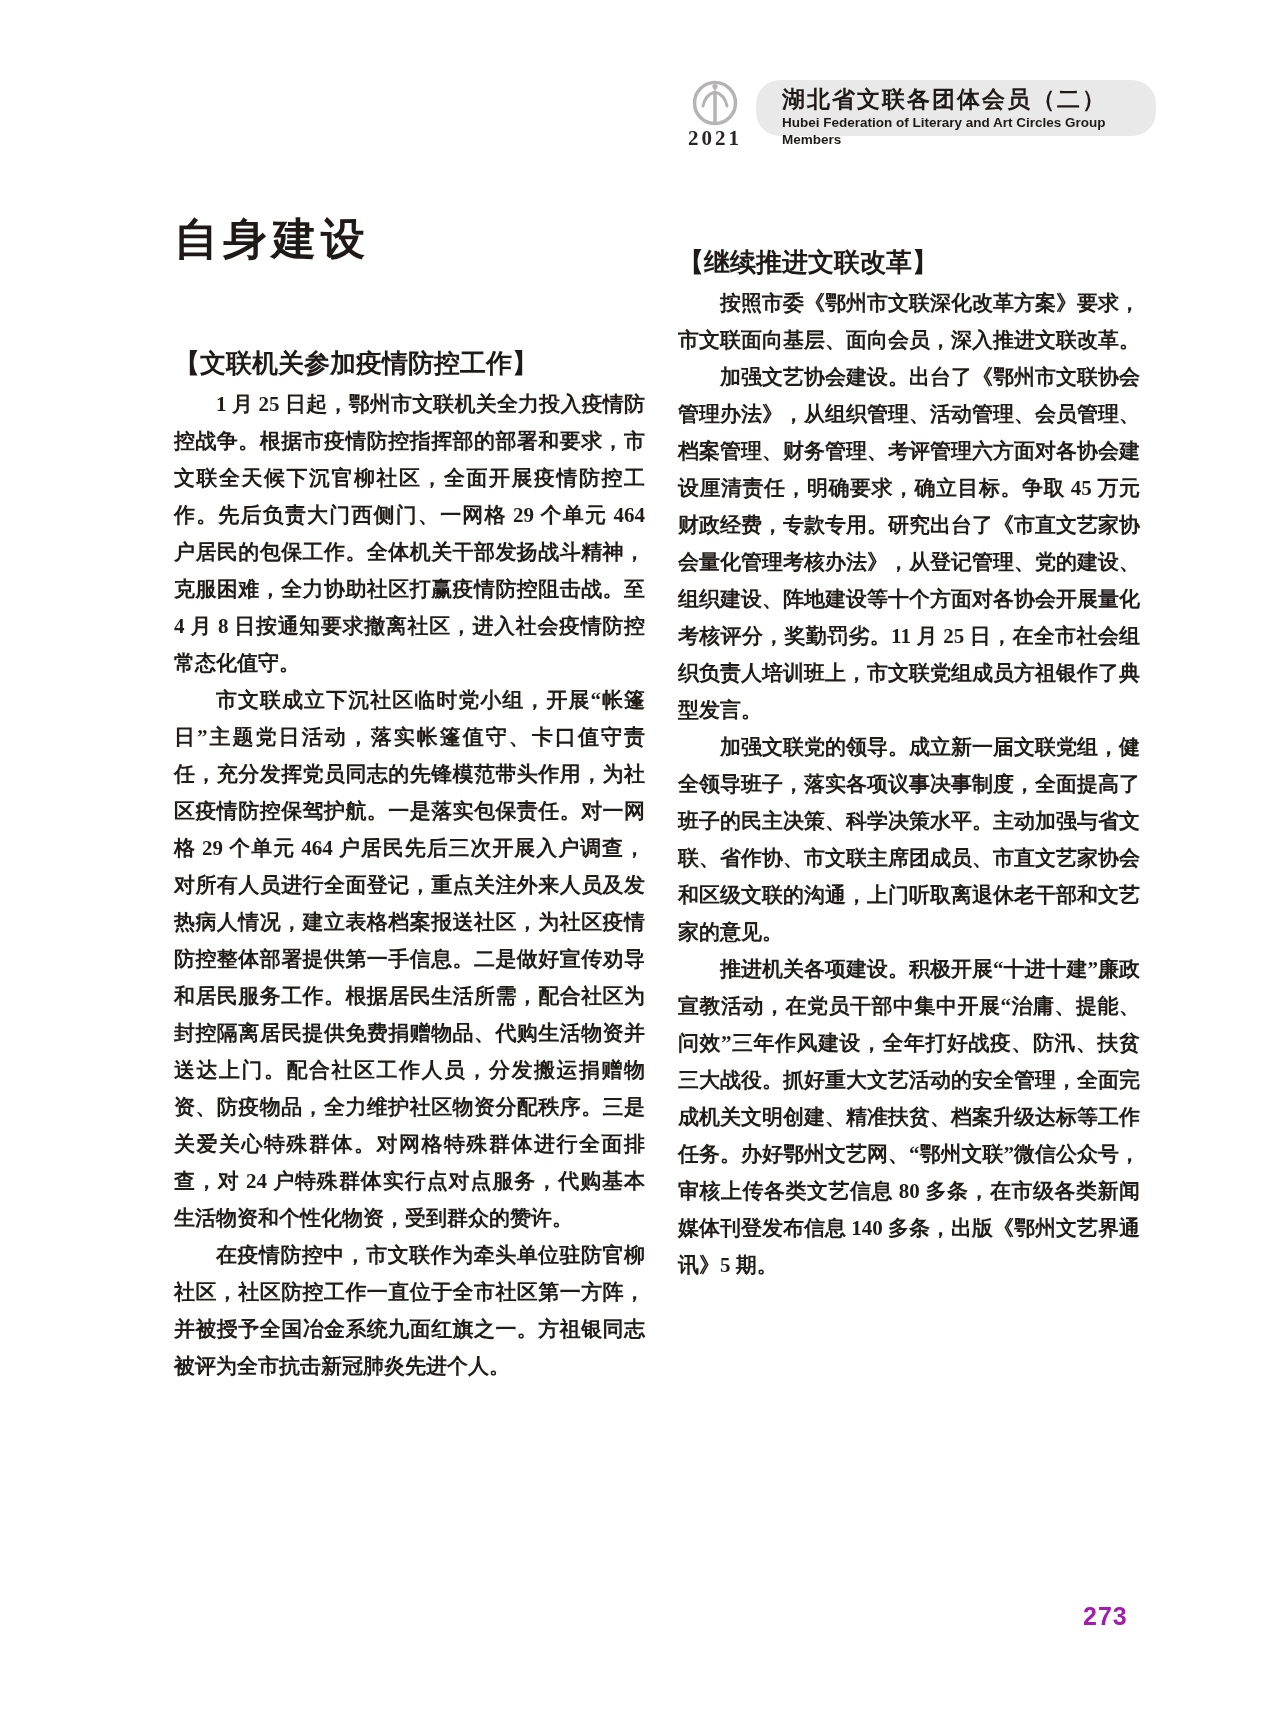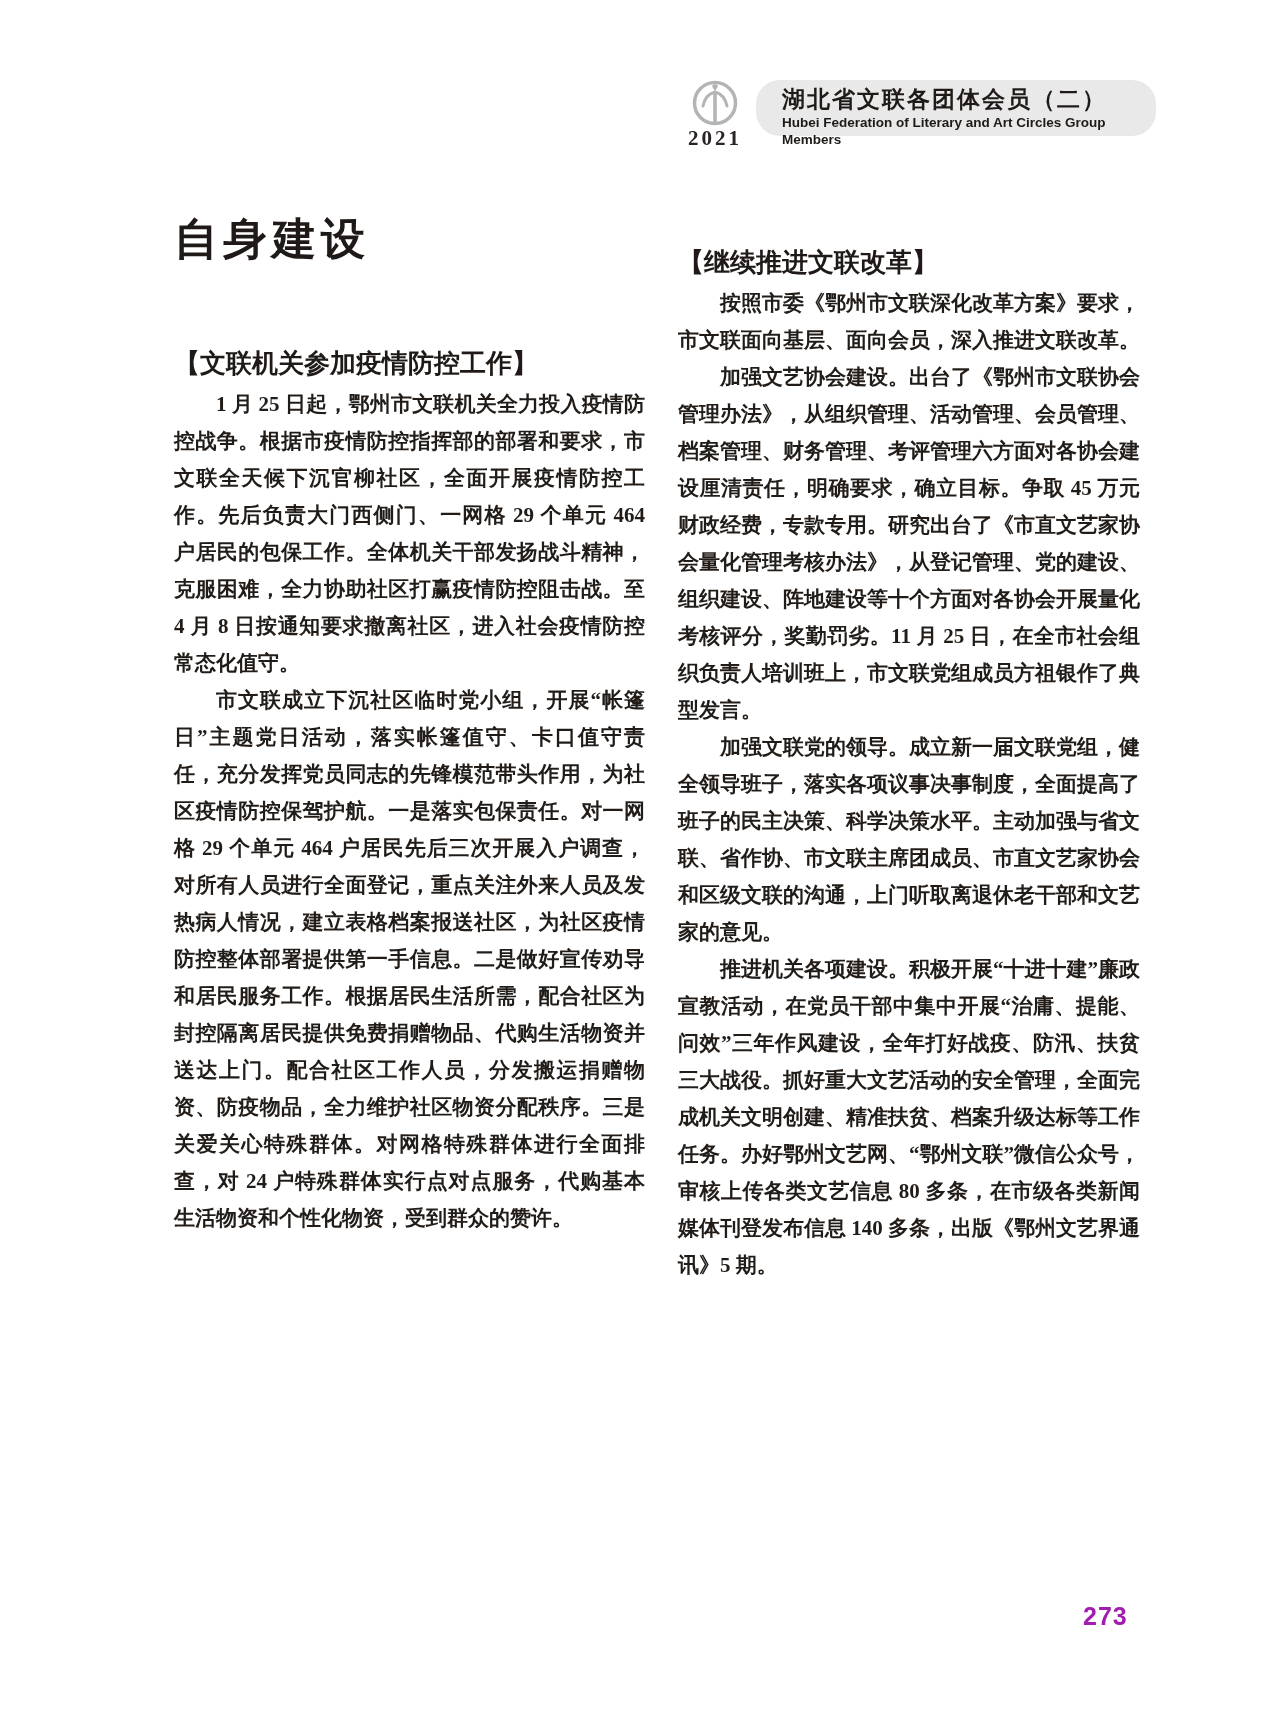--- a/index.html
+++ b/index.html
@@ -105,20 +105,21 @@
   <div class="banner-en">Hubei Federation of Literary and Art Circles Group Members</div>
 </div>
 
 <div class="page-title">自身建设</div>
 
 <div class="col col-left">
   <h2 class="section-header">【文联机关参加疫情防控工作】</h2>
   <div class="body">
     <p>1 月 25 日起，鄂州市文联机关全力投入疫情防控战争。根据市疫情防控指挥部的部署和要求，市文联全天候下沉官柳社区，全面开展疫情防控工作。先后负责大门西侧门、一网格 29 个单元 464 户居民的包保工作。全体机关干部发扬战斗精神，克服困难，全力协助社区打赢疫情防控阻击战。至 4 月 8 日按通知要求撤离社区，进入社会疫情防控常态化值守。</p>
     <p>市文联成立下沉社区临时党小组，开展“帐篷日”主题党日活动，落实帐篷值守、卡口值守责任，充分发挥党员同志的先锋模范带头作用，为社区疫情防控保驾护航。一是落实包保责任。对一网格 29 个单元 464 户居民先后三次开展入户调查，对所有人员进行全面登记，重点关注外来人员及发热病人情况，建立表格档案报送社区，为社区疫情防控整体部署提供第一手信息。二是做好宣传劝导和居民服务工作。根据居民生活所需，配合社区为封控隔离居民提供免费捐赠物品、代购生活物资并送达上门。配合社区工作人员，分发搬运捐赠物资、防疫物品，全力维护社区物资分配秩序。三是关爱关心特殊群体。对网格特殊群体进行全面排查，对 24 户特殊群体实行点对点服务，代购基本生活物资和个性化物资，受到群众的赞许。</p>
+    <p>在疫情防控中，市文联作为牵头单位驻防官柳社区，社区防控工作一直位于全市社区第一方阵，并被授予全国冶金系统九面红旗之一。方祖银同志被评为全市抗击新冠肺炎先进个人。</p>
   </div>
 </div>
 
 <div class="col col-right">
   <h2 class="section-header">【继续推进文联改革】</h2>
   <div class="body">
     <p>按照市委《鄂州市文联深化改革方案》要求，市文联面向基层、面向会员，深入推进文联改革。</p>
     <p>加强文艺协会建设。出台了《鄂州市文联协会管理办法》，从组织管理、活动管理、会员管理、档案管理、财务管理、考评管理六方面对各协会建设厘清责任，明确要求，确立目标。争取 45 万元财政经费，专款专用。研究出台了《市直文艺家协会量化管理考核办法》，从登记管理、党的建设、组织建设、阵地建设等十个方面对各协会开展量化考核评分，奖勤罚劣。11 月 25 日，在全市社会组织负责人培训班上，市文联党组成员方祖银作了典型发言。</p>
     <p>加强文联党的领导。成立新一届文联党组，健全领导班子，落实各项议事决事制度，全面提高了班子的民主决策、科学决策水平。主动加强与省文联、省作协、市文联主席团成员、市直文艺家协会和区级文联的沟通，上门听取离退休老干部和文艺家的意见。</p>
     <p>推进机关各项建设。积极开展“十进十建”廉政宣教活动，在党员干部中集中开展“治庸、提能、问效”三年作风建设，全年打好战疫、防汛、扶贫三大战役。抓好重大文艺活动的安全管理，全面完成机关文明创建、精准扶贫、档案升级达标等工作任务。办好鄂州文艺网、“鄂州文联”微信公众号，审核上传各类文艺信息 80 多条，在市级各类新闻媒体刊登发布信息 140 多条，出版《鄂州文艺界通讯》5 期。</p>

